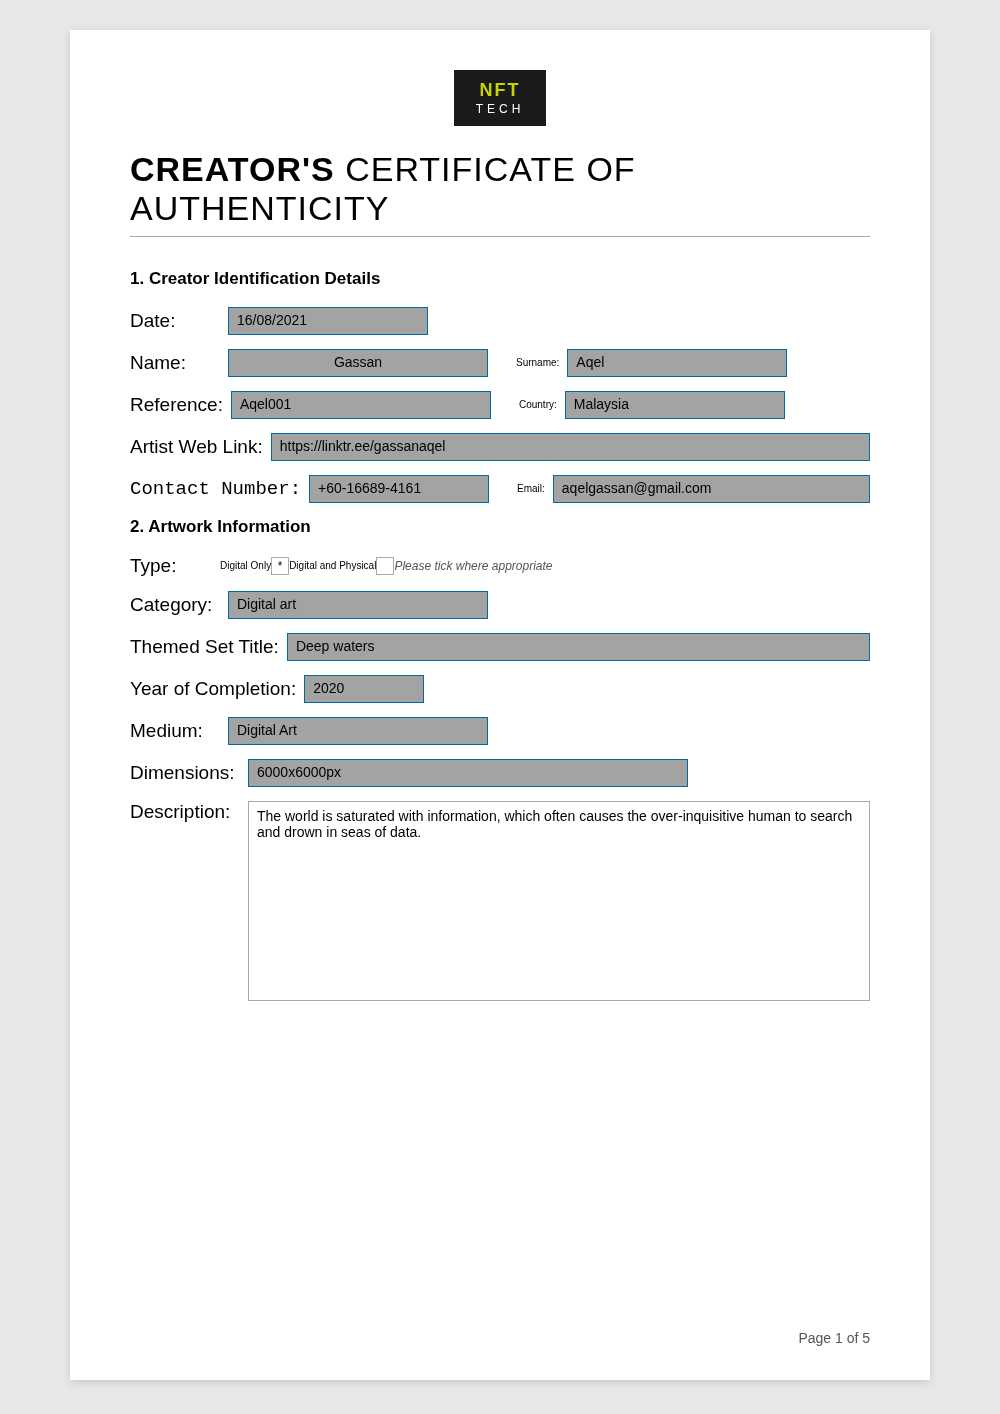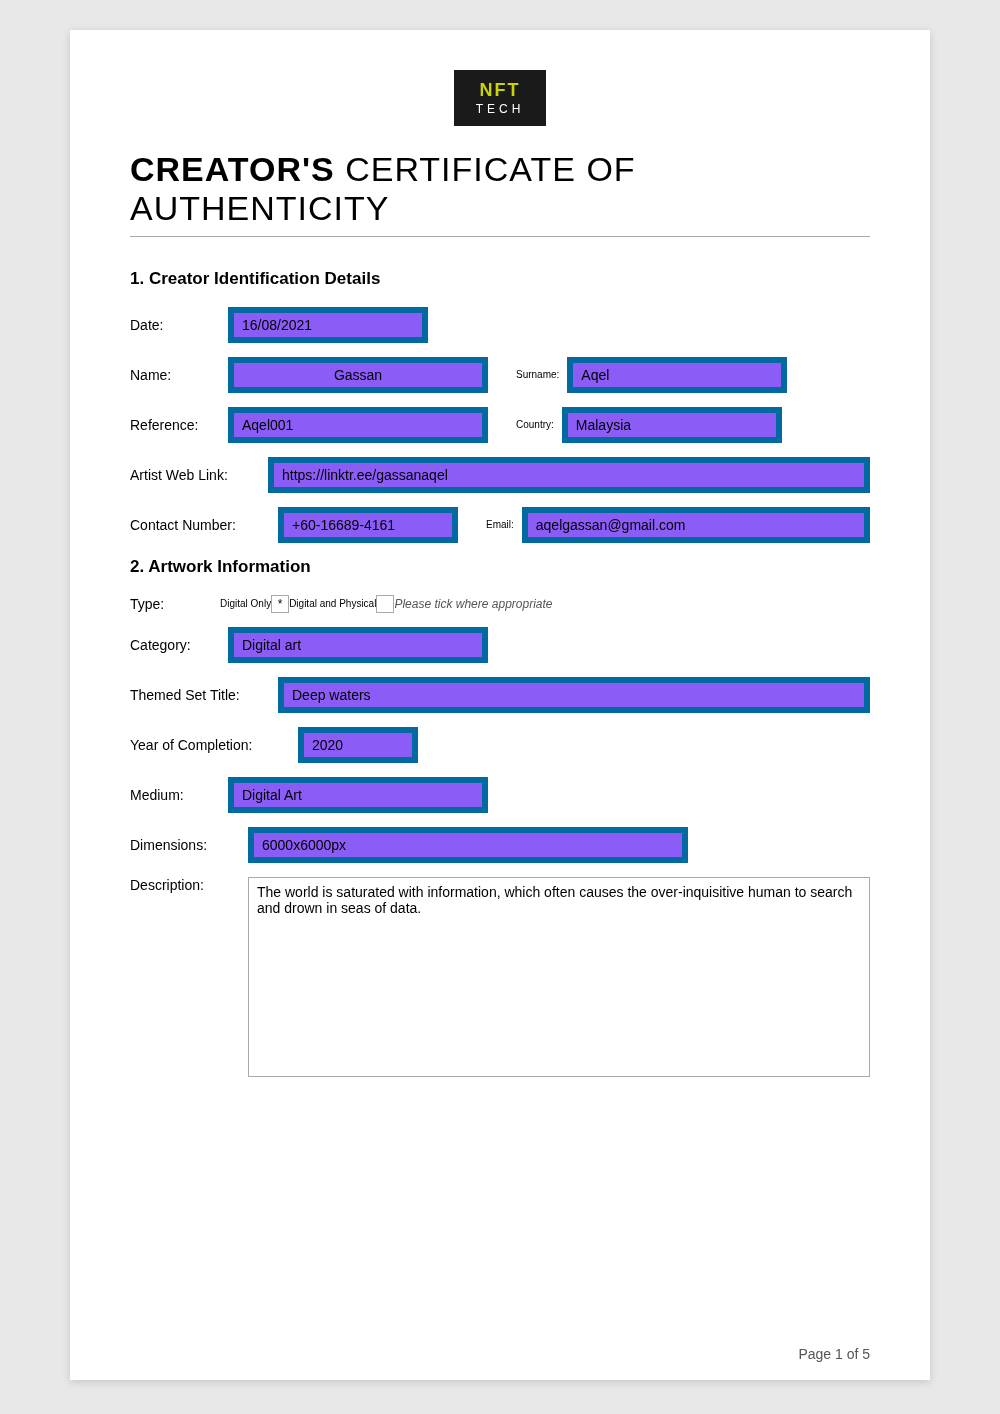--- a/index.html
+++ b/index.html
@@ -60,29 +60,29 @@
       font-weight: bold;
       margin-bottom: 18px;
     }
     .form-row {
       display: flex;
       align-items: center;
       margin-bottom: 14px;
       gap: 8px;
     }
     .form-label {
-      font-size: 14px;
+      font-size: 19px;
       white-space: nowrap;
       min-width: 90px;
     }
     .form-field {
-      border: 6px solid #0369a1;
+      border: 1px solid #0369a1;
       padding: 4px 8px;
       font-size: 14px;
-      background: #8b5cf6;
+      background: #a3a3a3;
       min-height: 28px;
     }
     .field-date { width: 200px; }
     .field-name { width: 260px; text-align: center; }
     .field-surname { width: 220px; }
     .field-reference { width: 260px; }
     .field-country { width: 220px; }
     .field-weblink { flex: 1; }
     .field-contact { width: 180px; }
     .field-email { flex: 1; }
@@ -129,21 +129,21 @@
       border: 1px solid #aaa;
       background: #fff;
     }
     .tick-note {
       font-size: 12px;
       color: #555;
       font-style: italic;
     }
     .page-number {
       position: absolute;
-      bottom: 18px;
+      bottom: 34px;
       right: 60px;
       font-size: 14px;
       color: #555;
     }
     .description-wrap {
       align-items: flex-start;
     }
     .section-gap {
     }
   </style>
@@ -185,21 +185,21 @@
       <span class="inline-label" style="margin-left:20px;">Country:</span>
       <div class="form-field field-country">Malaysia</div>
     </div>
 
     <div class="form-row">
       <span class="form-label" style="min-width:130px;">Artist Web Link:</span>
       <div class="form-field field-weblink">https://linktr.ee/gassanaqel</div>
     </div>
 
     <div class="form-row">
-      <span class="form-label" style="min-width:140px;">Contact Number:</span>
+      <span class="form-label" style="min-width:140px;font-family:Liberation Mono, monospace;">Contact Number:</span>
       <div class="form-field field-contact">+60-16689-4161</div>
       <span class="inline-label" style="margin-left:20px;">Email:</span>
       <div class="form-field field-email">aqelgassan@gmail.com</div>
     </div>
   </div>
 
   <div>
     <div class="section-title">2. Artwork Information</div>
 
 

